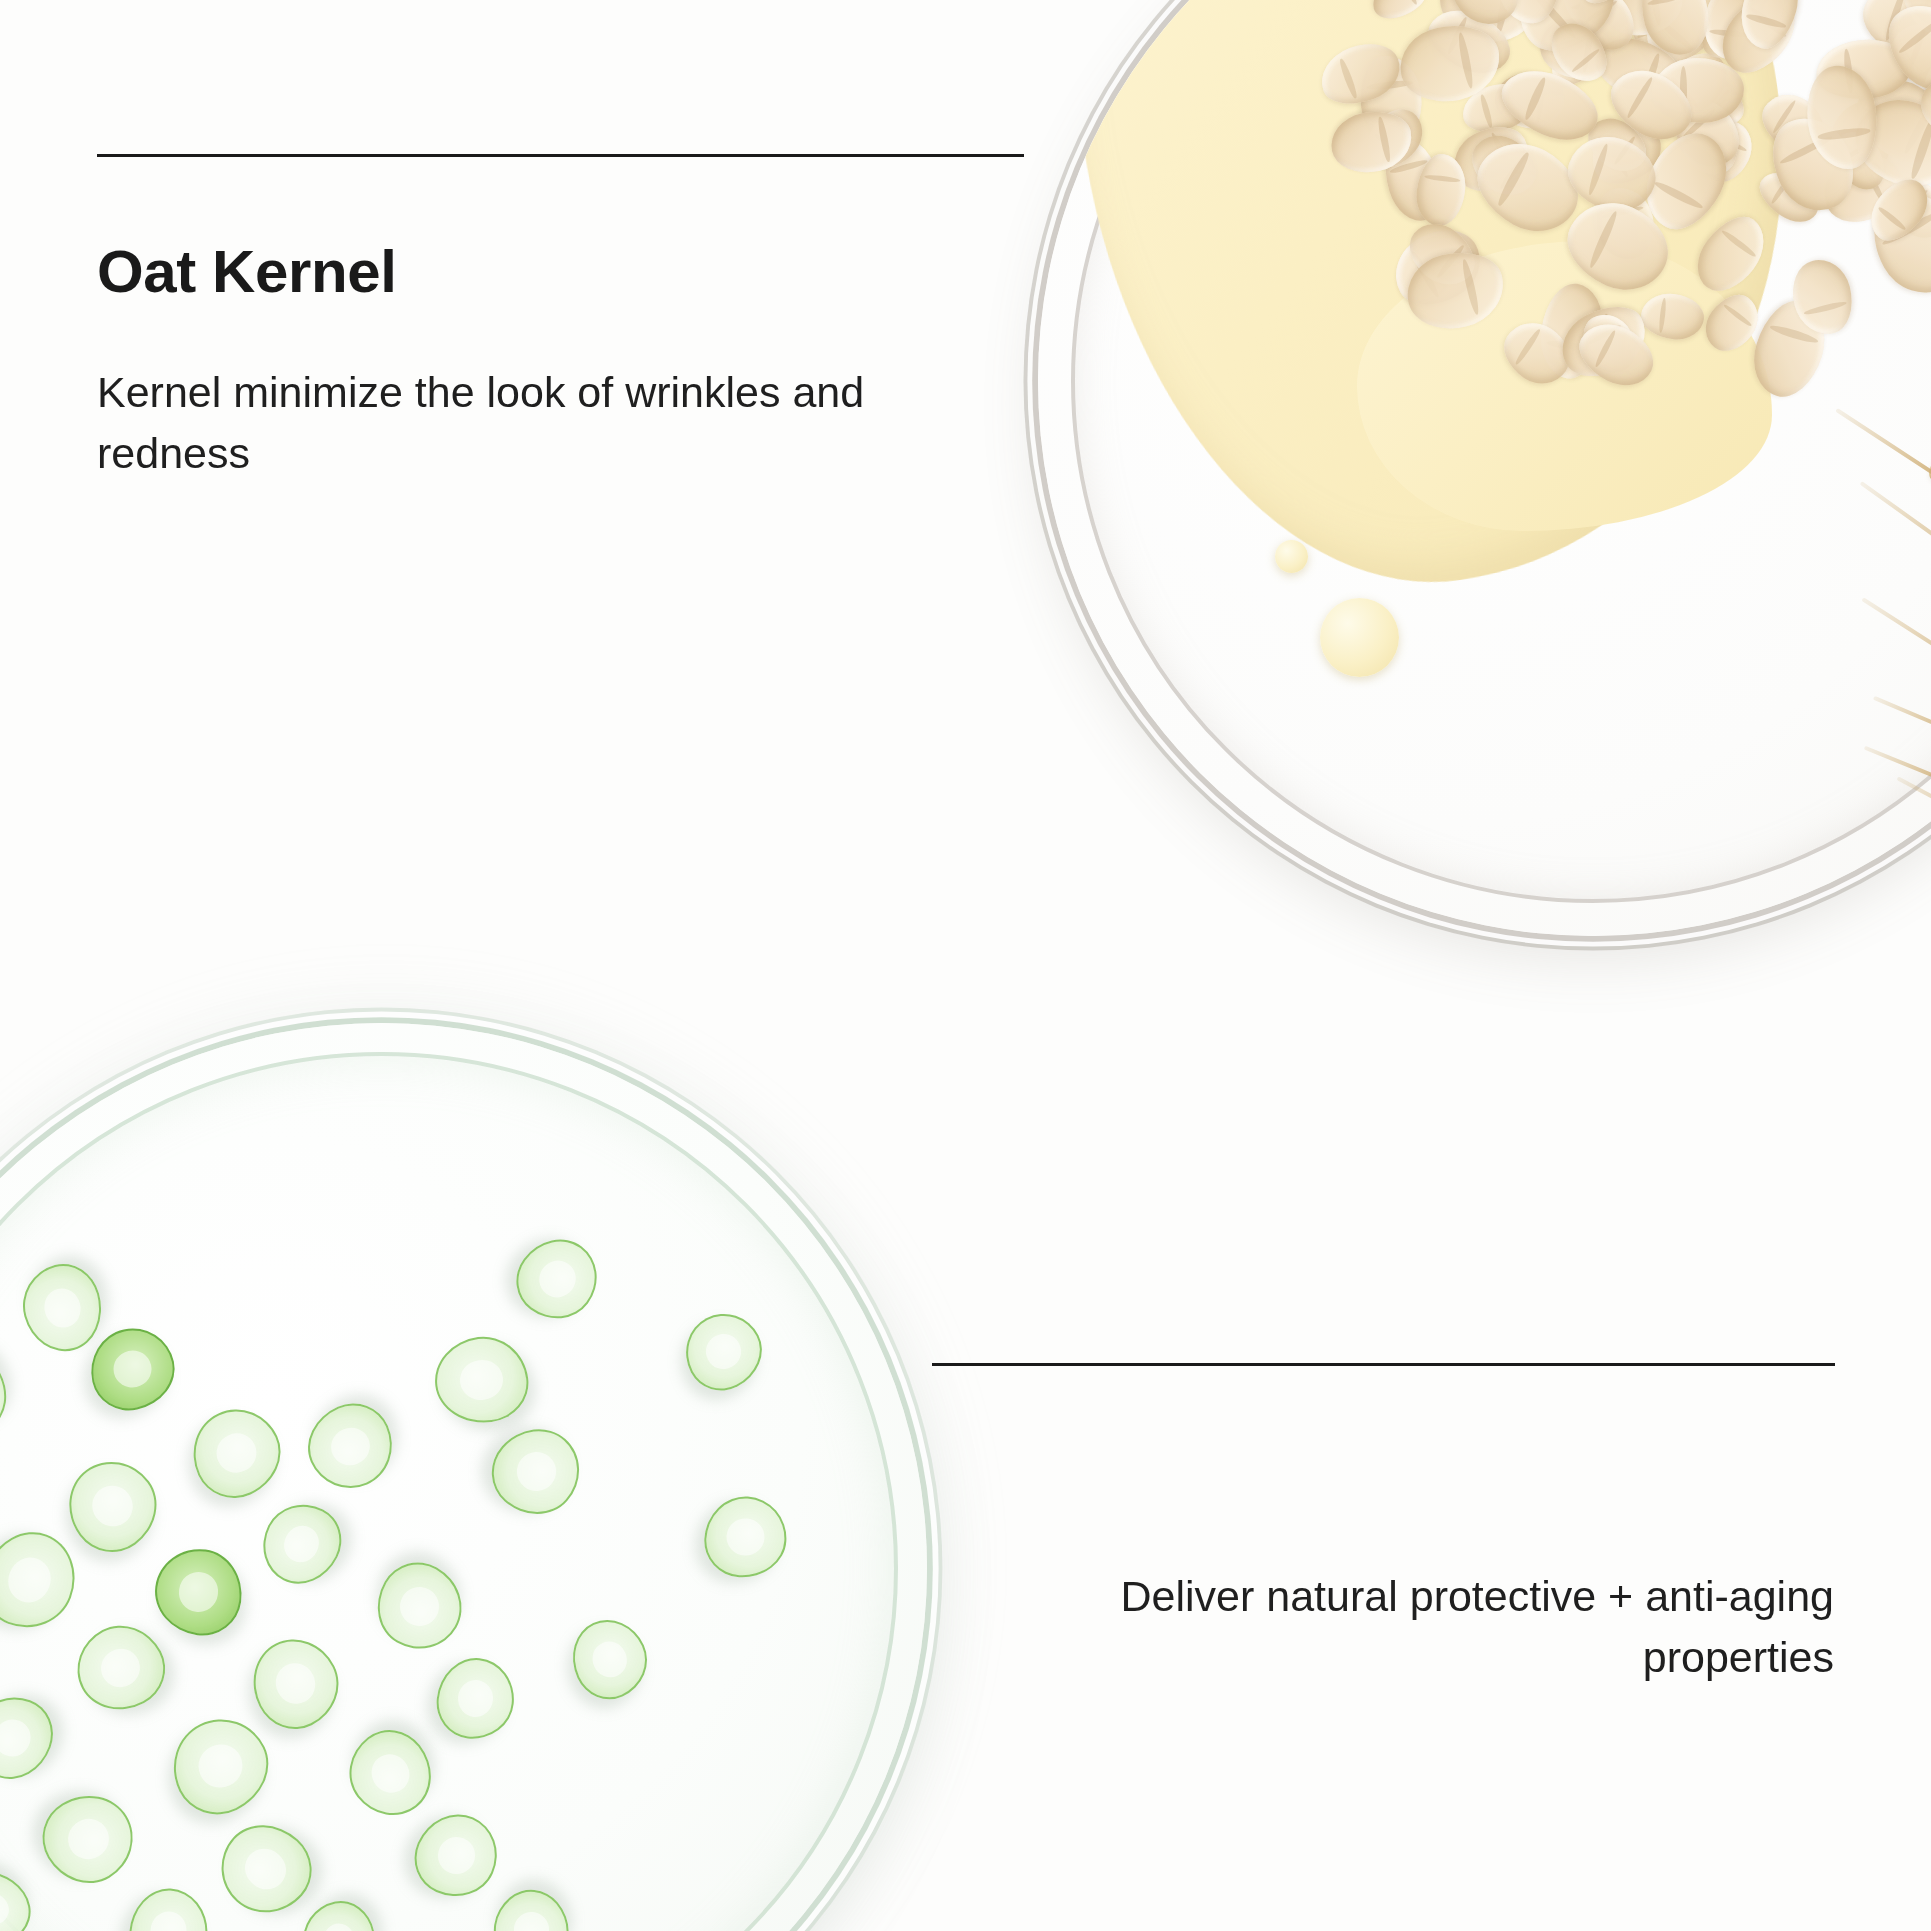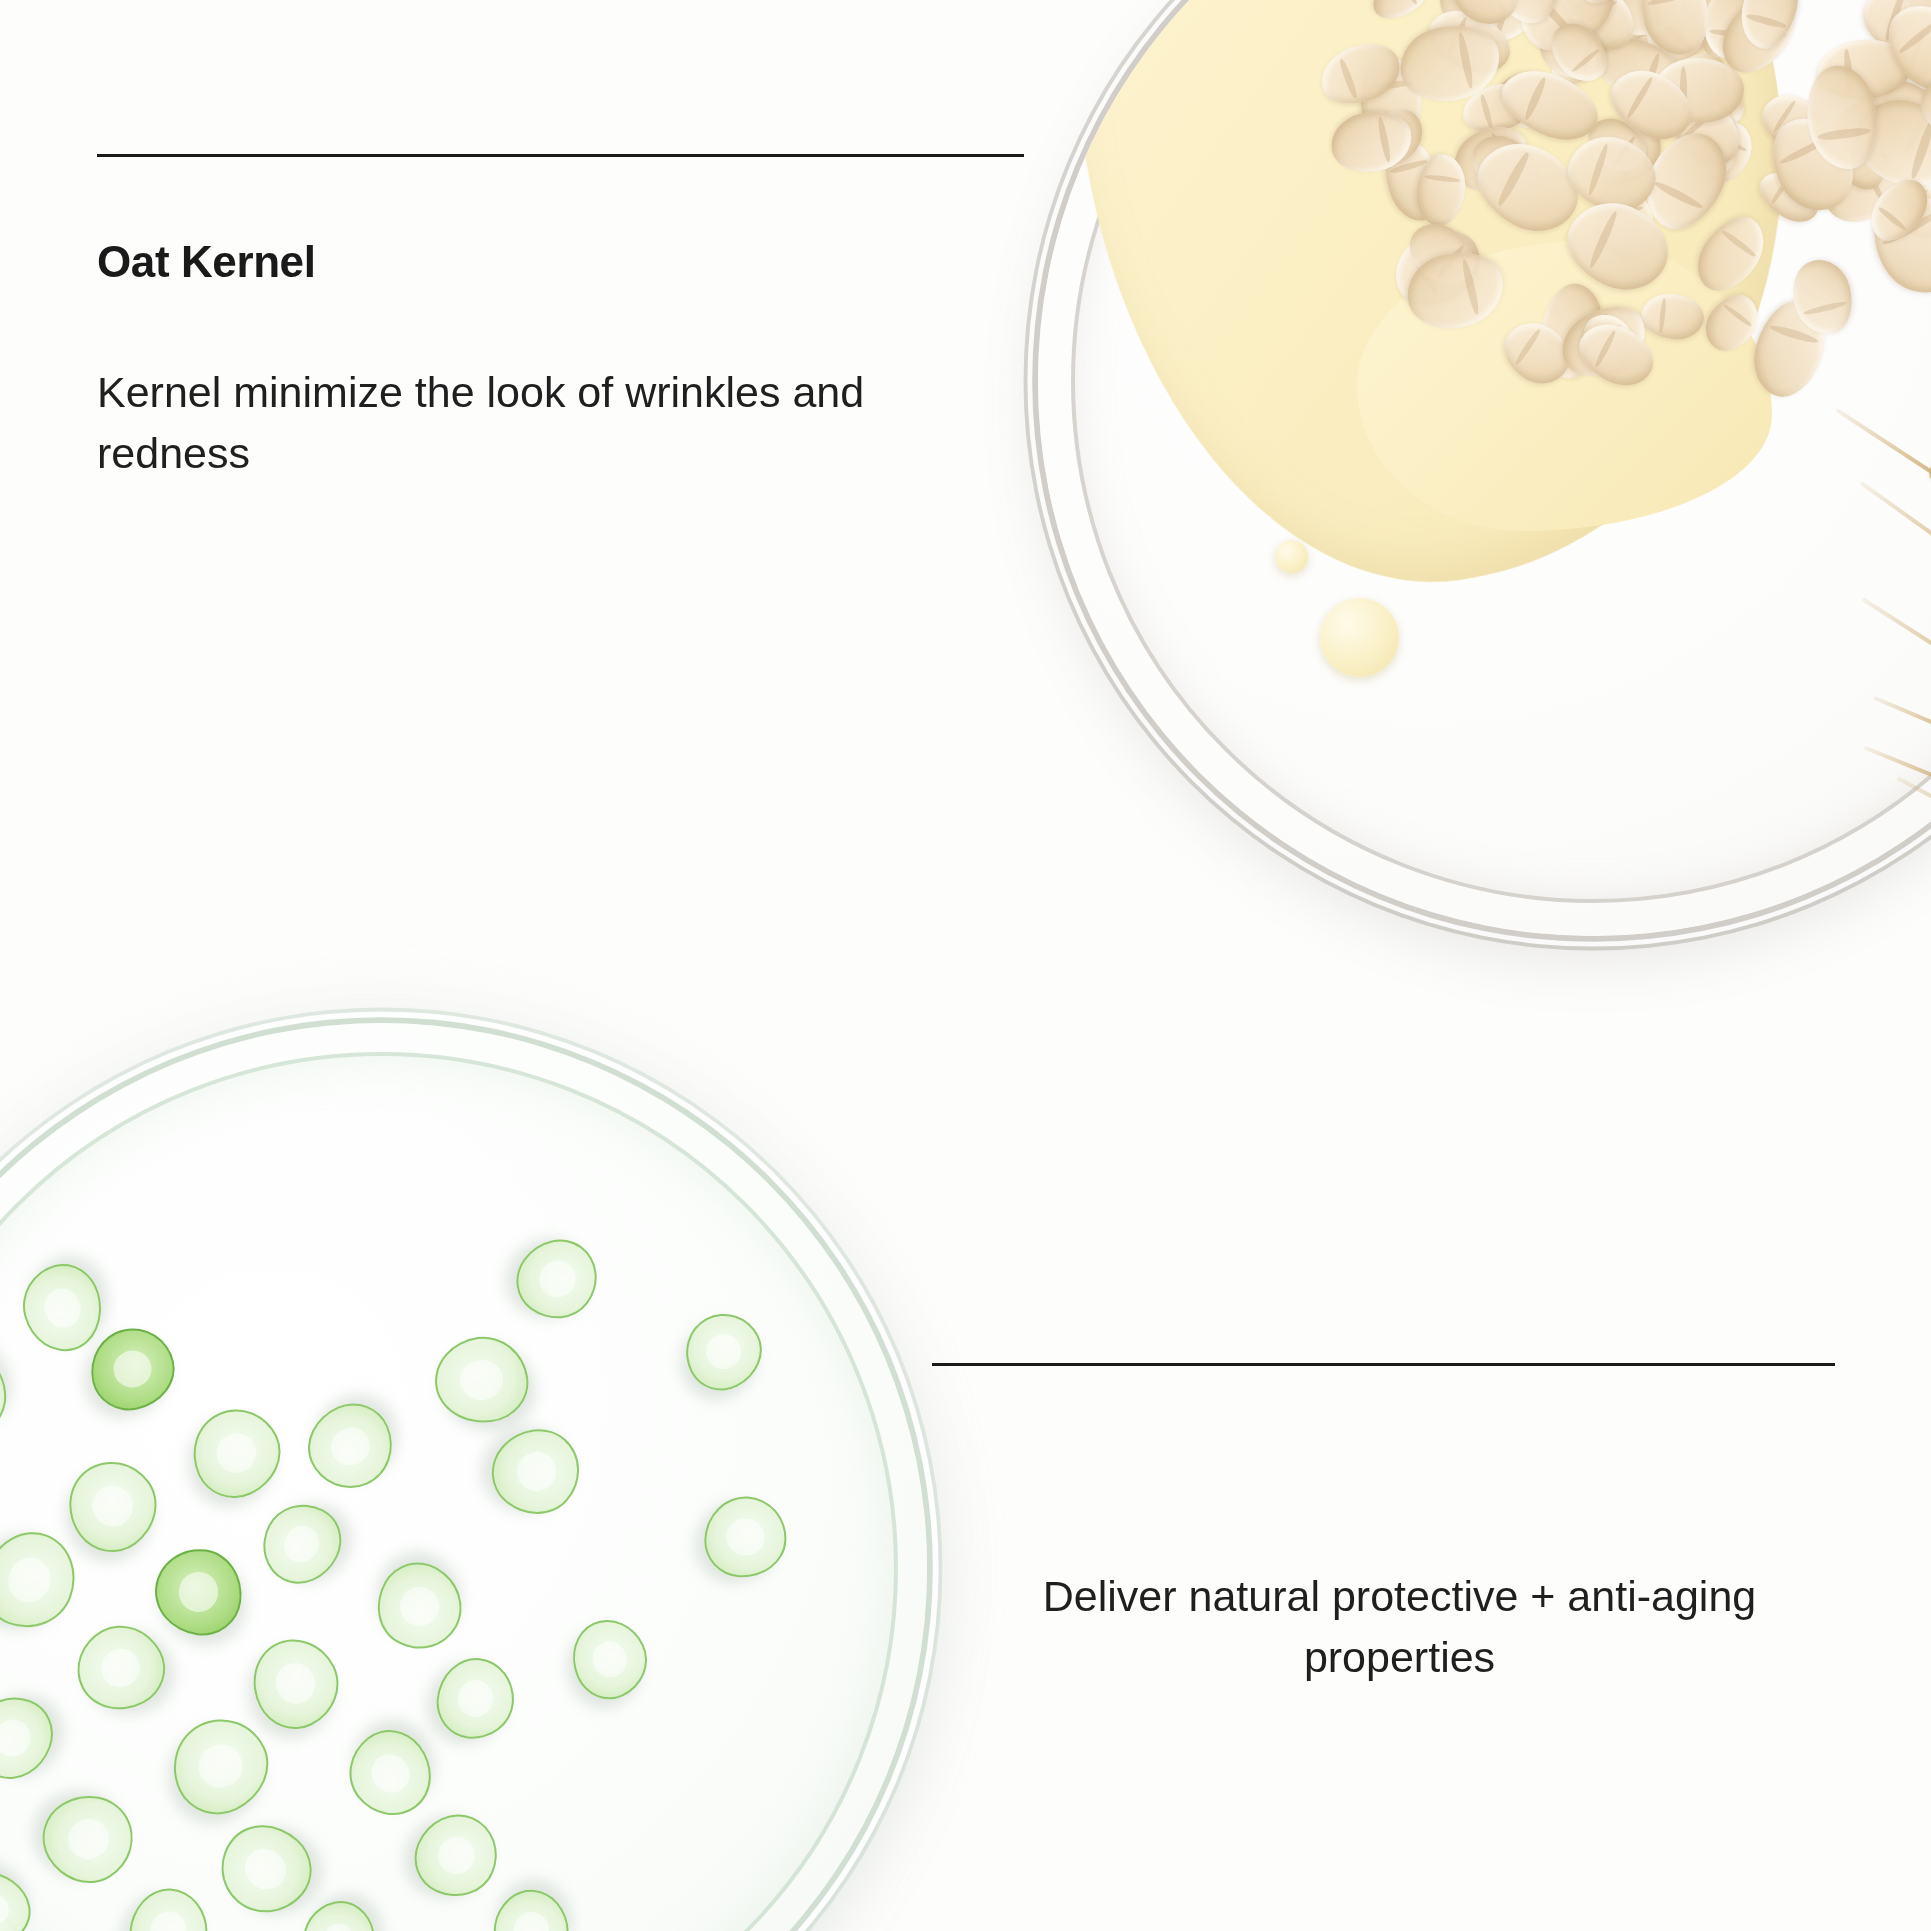--- a/index.html
+++ b/index.html
@@ -31,27 +31,27 @@
   }
   .block-body {
     position: absolute;
     color: #1f1f1f;
     line-height: 1.42;
     font-weight: 400;
   }
 
   
   #oat-rule   { left: 97px; top: 154px; width: 927px; }
-  #oat-title  { left: 97px; top: 237px; font-size: 44px; }
+  #oat-title  { left: 97px; top: 237px; font-size: 60px; }
   #oat-body   { left: 97px; top: 362px; width: 792px; font-size: 43px; }
 
   
   #plant-rule  { left: 932px; top: 1363px; width: 903px; }
   #plant-title { right: 97px; top: 1446px; font-size: 60px; text-align: right; }
-  #plant-body  { right: 97px; top: 1566px; width: 869px; font-size: 43px; text-align: center; }
+  #plant-body  { right: 97px; top: 1566px; width: 869px; font-size: 43px; text-align: right; }
 
   
 
   
   #dish-oat {
     position: absolute;
     left: 1038px;
     top: -174px;
     width: 1110px;
     height: 1110px;

